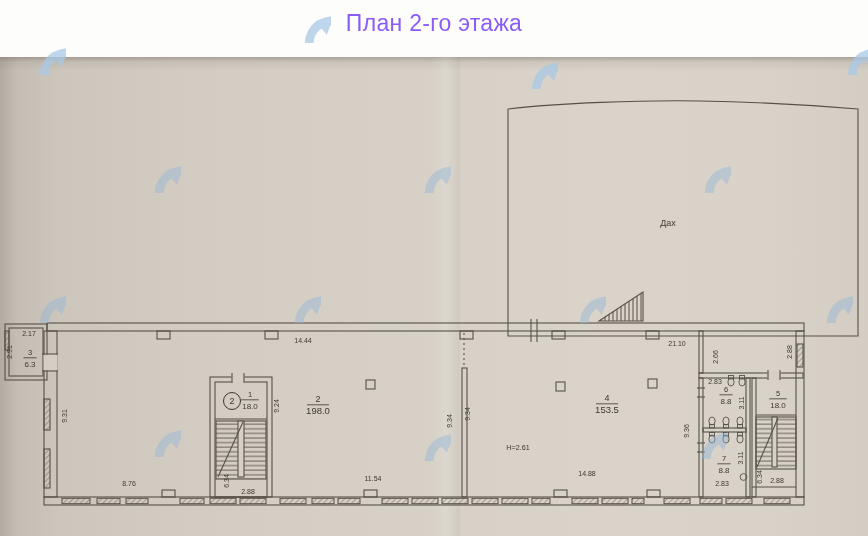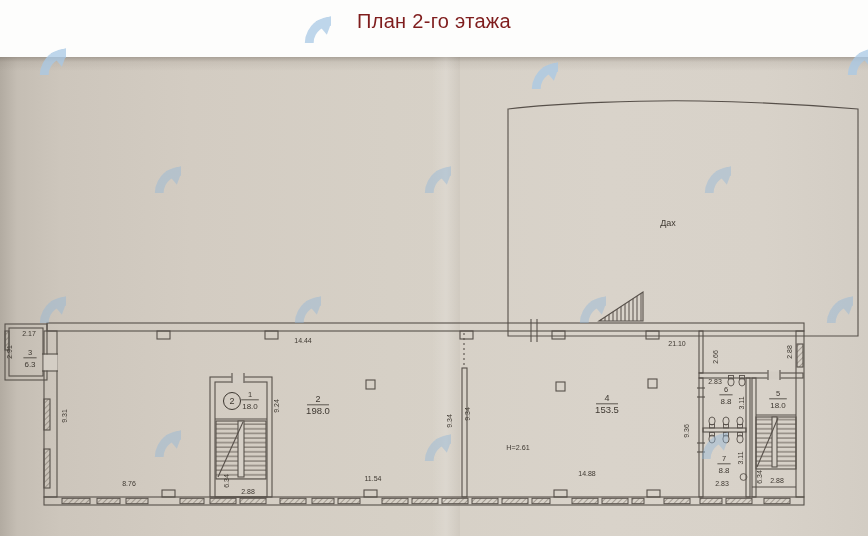--- a/index.html
+++ b/index.html
@@ -1,21 +1,21 @@
 <!DOCTYPE html>
 <html><head>
 <meta charset="utf-8">
 <style>
   html,body{margin:0;padding:0;background:#ffffff;}
   #stage{position:relative;width:868px;height:536px;overflow:hidden;
          font-family:"Liberation Sans","DejaVu Sans",sans-serif;}
   
   #header{position:absolute;left:0;top:0;width:868px;height:57px;background:#fdfdfc;}
   #title{position:absolute;left:0;top:10px;width:100%;text-align:center;
-         font-size:20px;color:#7f1d1d;letter-spacing:.3px;}
+         font-size:23px;color:#8b5cf6;letter-spacing:.3px;}
   
   #scan{position:absolute;left:0;top:57px;width:868px;height:479px;
     background:
       linear-gradient(180deg, rgba(100,90,80,.38) 0px, rgba(100,90,80,.10) 5px, rgba(100,90,80,0) 14px),
       linear-gradient(90deg,#b2aba1 0%,#c5beb4 2%,#cdc6bc 7%,#d3ccc2 22%,#d6d0c6 45%,#d9d3ca 70%,#d8d2c9 88%,#d3cdc4 100%);}
   #scan .fold{position:absolute;left:432px;top:0;width:28px;height:479px;
       background:linear-gradient(90deg,rgba(255,255,255,0) 0,rgba(255,255,255,.14) 50%,rgba(90,80,70,.06) 100%);}
   
   #plan{position:absolute;left:0;top:0;z-index:2;}
   

